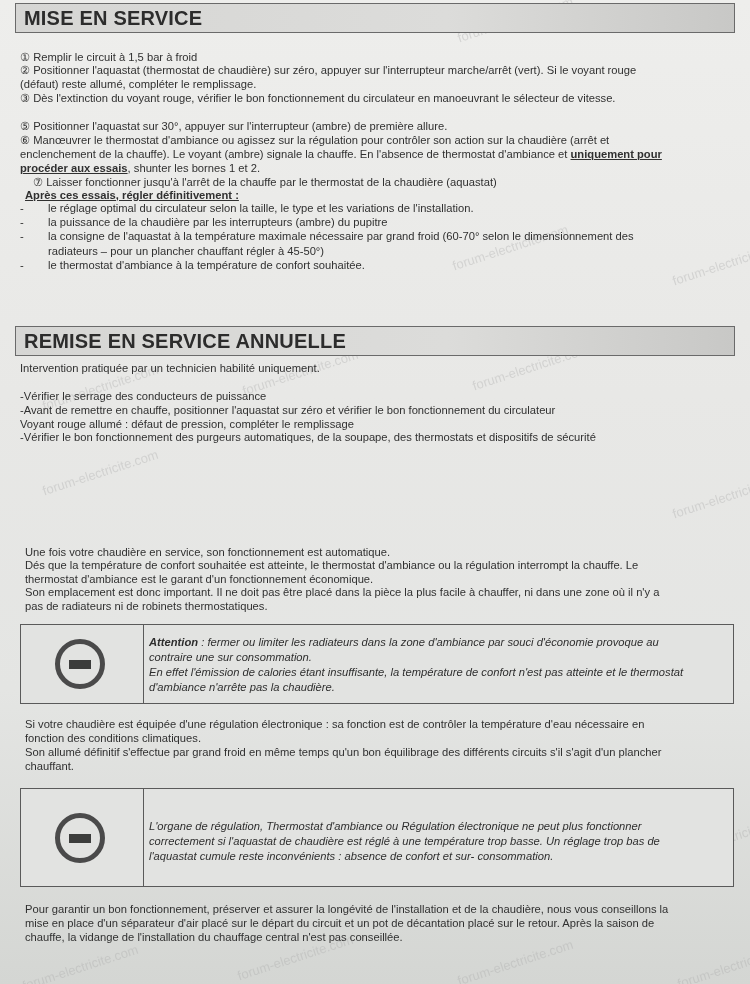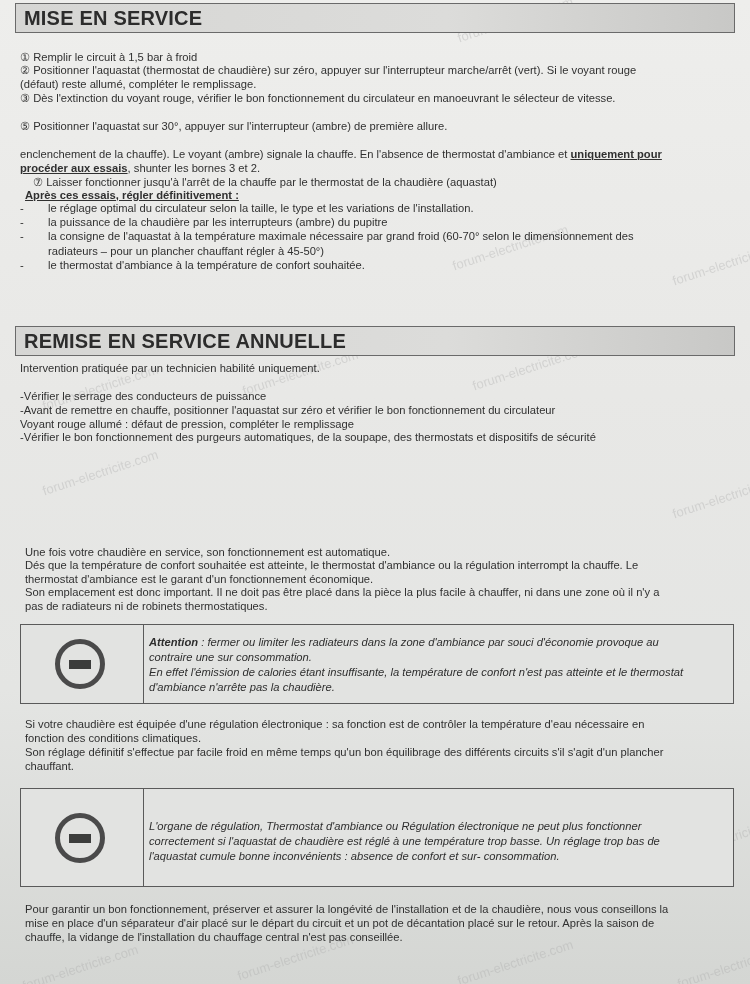--- a/index.html
+++ b/index.html
@@ -69,25 +69,26 @@
 
   <div class="section-header" style="top:3px;">
     <span>MISE EN SERVICE</span>
   </div>
 
   <div class="txt" style="left:20px;top:50px;">① Remplir le circuit à 1,5 bar à froid</div>
   <div class="txt" style="left:20px;top:63px;">② Positionner l'aquastat (thermostat de chaudière) sur zéro, appuyer sur l'interrupteur marche/arrêt (vert). Si le voyant rouge</div>
   <div class="txt" style="left:20px;top:77px;">(défaut) reste allumé, compléter le remplissage.</div>
   <div class="txt" style="left:20px;top:91px;">③ Dès l'extinction du voyant rouge, vérifier le bon fonctionnement du circulateur en manoeuvrant le sélecteur de vitesse.</div>
   <div class="txt" style="left:20px;top:119px;">⑤ Positionner l'aquastat sur 30°, appuyer sur l'interrupteur (ambre) de première allure.</div>
+  <div class="txt" style="left:20px;top:133px;">⑥ Manœuvrer le thermostat d'ambiance ou agissez sur la régulation pour contrôler son action sur la chaudière (arrêt et</div>
   <div class="txt" style="left:20px;top:147px;">
     <span>enclenchement de la chauffe). Le voyant (ambre) signale la chauffe. En l'absence de thermostat d'ambiance et </span><span class="b-ul">uniquement pour</span>
   </div>
   <div class="txt" style="left:20px;top:161px;">
-    <span class="b-ul">procéder aux essais</span><span>, shunter les bornes 3 et 2.</span>
+    <span class="b-ul">procéder aux essais</span><span>, shunter les bornes 1 et 2.</span>
   </div>
   <div class="txt" style="left:20px;top:175px;margin-left:13px;">⑦ Laisser fonctionner jusqu'à l'arrêt de la chauffe par le thermostat de la chaudière (aquastat)</div>
   <div class="txt b-ul" style="left:25px;top:188px;">Après ces essais, régler définitivement :</div>
 
   <div class="list" style="top:201px;">
     <div class="row"><span class="dash">-</span><span>le réglage optimal du circulateur selon la taille, le type et les variations de l'installation.</span></div>
     <div class="row"><span class="dash">-</span><span>la puissance de la chaudière par les interrupteurs (ambre) du pupitre</span></div>
     <div class="row"><span class="dash">-</span><span>la consigne de l'aquastat à la température maximale nécessaire par grand froid (60-70° selon le dimensionnement des</span></div>
     <div class="row"><span class="dash"></span><span>radiateurs – pour un plancher chauffant régler à 45-50°)</span></div>
     <div class="row"><span class="dash">-</span><span>le thermostat d'ambiance à la température de confort souhaitée.</span></div>
@@ -117,33 +118,33 @@
     <div class="text-cell" style="top:10px;">
       <div style="white-space:nowrap;"><b>Attention</b><span> : fermer ou limiter les radiateurs dans la zone d'ambiance par souci d'économie provoque au</span></div>
       <div style="white-space:nowrap;">contraire une sur consommation.</div>
       <div style="white-space:nowrap;">En effet  l'émission de calories étant insuffisante, la température de confort n'est pas atteinte et le thermostat</div>
       <div style="white-space:nowrap;">d'ambiance n'arrête pas la chaudière.</div>
     </div>
   </div>
 
   <div class="txt" style="left:25px;top:717px;">Si votre chaudière est équipée d'une régulation électronique : sa fonction est de contrôler la température d'eau nécessaire en</div>
   <div class="txt" style="left:25px;top:731px;">fonction des conditions climatiques.</div>
-  <div class="txt" style="left:25px;top:745px;">Son réglage définitif  s'effectue par facile froid  en même temps qu'un bon équilibrage des différents circuits s'il s'agit d'un plancher</div>
+  <div class="txt" style="left:25px;top:745px;">Son allumé définitif  s'effectue par grand froid  en même temps qu'un bon équilibrage des différents circuits s'il s'agit d'un plancher</div>
   <div class="txt" style="left:25px;top:759px;">chauffant.</div>
 
   <div class="box" style="top:788px;height:99px;">
     <div class="icon-cell">
       <div class="circle" style="top:24px;">
           <div class="bar"></div>
         </div>
     </div>
     <div class="text-cell" style="top:30px;">
       <div style="white-space:nowrap;">L'organe de régulation, Thermostat d'ambiance ou Régulation électronique ne peut plus fonctionner</div>
       <div style="white-space:nowrap;">correctement si l'aquastat de chaudière est réglé à une température trop basse. Un réglage trop bas de</div>
-      <div style="white-space:nowrap;">l'aquastat cumule bonne inconvénients : absence de confort et sur- consommation.</div>
+      <div style="white-space:nowrap;">l'aquastat cumule reste inconvénients : absence de confort et sur- consommation.</div>
     </div>
   </div>
 
   <div class="txt" style="left:25px;top:902px;">Pour garantir un bon fonctionnement, préserver et assurer la longévité de l'installation et de la chaudière, nous vous conseillons la</div>
   <div class="txt" style="left:25px;top:916px;">mise en place d'un séparateur d'air placé sur le départ du circuit et un pot de décantation placé sur le retour. Après la saison de</div>
   <div class="txt" style="left:25px;top:930px;">chauffe, la vidange de l'installation du chauffage central n'est pas conseillée.</div>
 
 </div>
 
 </body></html>

